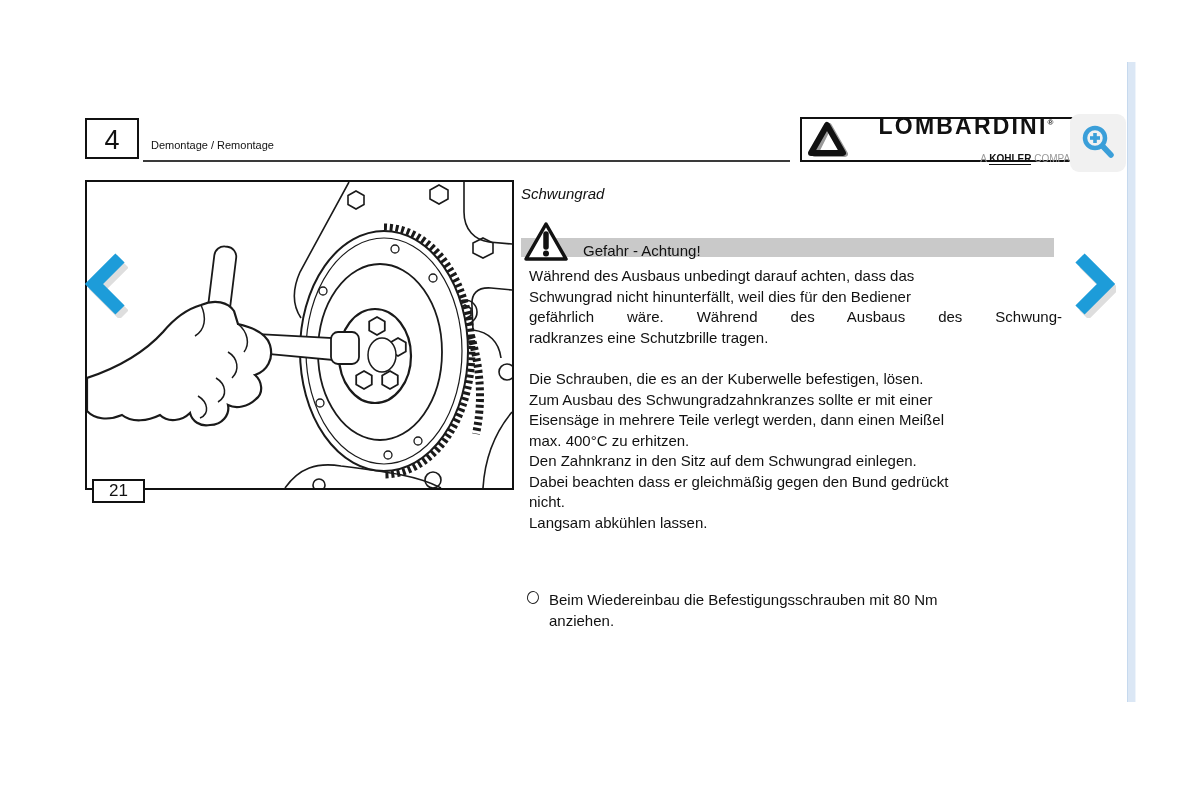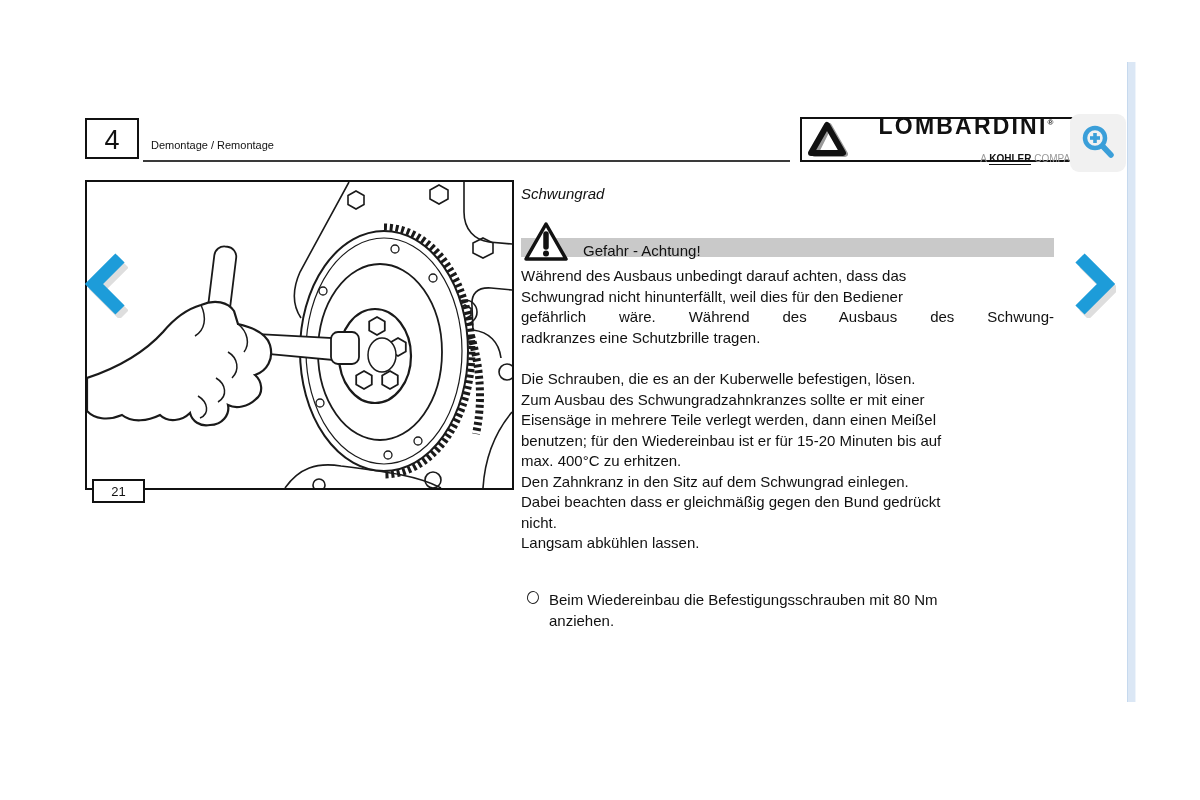--- a/index.html
+++ b/index.html
@@ -29,29 +29,29 @@
 
   
   .nav-prev{position:absolute;left:84px;top:252px;z-index:6;cursor:pointer;}
   .nav-next{position:absolute;left:1072px;top:252px;z-index:6;cursor:pointer;}
 
   
   .figure{position:absolute;left:85px;top:180px;width:429px;height:310px;border:2px solid #111;
           box-sizing:border-box;background:#fff;z-index:1;}
   .fignum{position:absolute;left:92px;top:479px;width:53px;height:24px;border:2px solid #111;
           background:#fff;box-sizing:border-box;display:flex;align-items:center;justify-content:center;
-          font-size:13px;z-index:4;}
+          font-size:17px;z-index:4;}
 
   
   .content{position:absolute;left:521px;top:185px;width:533px;font-size:15px;}
   .heading{position:absolute;top:0;left:0;font-style:italic;}
   .warn-bar{position:absolute;top:53px;left:0;right:0;height:19px;background:#c9c9c9;
             line-height:25px;padding-left:62px;box-sizing:border-box;}
   .warn-icon{position:absolute;top:36px;left:2px;z-index:2;}
-  .textblock{position:absolute;top:81px;left:0;width:533px;line-height:20.5px;}
+  .textblock{position:absolute;top:81px;left:8px;width:533px;line-height:20.5px;}
   .tline{white-space:nowrap;}
   .tline.just{white-space:normal;text-align:justify;text-align-last:justify;}
   .gap{height:21px;}
   .bullet-item{position:absolute;top:388px;left:0;width:533px;line-height:21px;margin-top:16px;}
   .bullet-circle{position:absolute;left:6px;top:2px;width:10px;height:11px;border:1.6px solid #222;
                  border-radius:50%;transform:rotate(12deg);background:#fff;}
   .bullet-lines{margin-left:28px;}
 </style>
 </head>
 <body>
@@ -189,21 +189,20 @@
 
     <div class="textblock">
       <div class="tline">Während des Ausbaus unbedingt darauf achten, dass das</div>
       <div class="tline">Schwungrad nicht hinunterfällt, weil dies für den Bediener</div>
       <div class="tline just">gefährlich wäre. Während des Ausbaus des Schwung-</div>
       <div class="tline">radkranzes eine Schutzbrille tragen.</div>
       <div class="gap"></div>
       <div class="tline">Die Schrauben, die es an der Kuberwelle befestigen, lösen.</div>
       <div class="tline">Zum Ausbau des Schwungradzahnkranzes sollte er mit einer</div>
       <div class="tline">Eisensäge in mehrere Teile verlegt werden, dann einen Meißel</div>
-      <div class="tline">benutzen; für den Wiedereinbau ist er für 15-20 Minuten bis auf</div>
       <div class="tline">max. 400°C zu erhitzen.</div>
       <div class="tline">Den Zahnkranz in den Sitz auf dem Schwungrad einlegen.</div>
       <div class="tline">Dabei beachten dass er gleichmäßig gegen den Bund gedrückt</div>
       <div class="tline">nicht.</div>
       <div class="tline">Langsam abkühlen lassen.</div>
     </div>
 
     <div class="bullet-item">
       <span class="bullet-circle"></span>
       <div class="bullet-lines">

